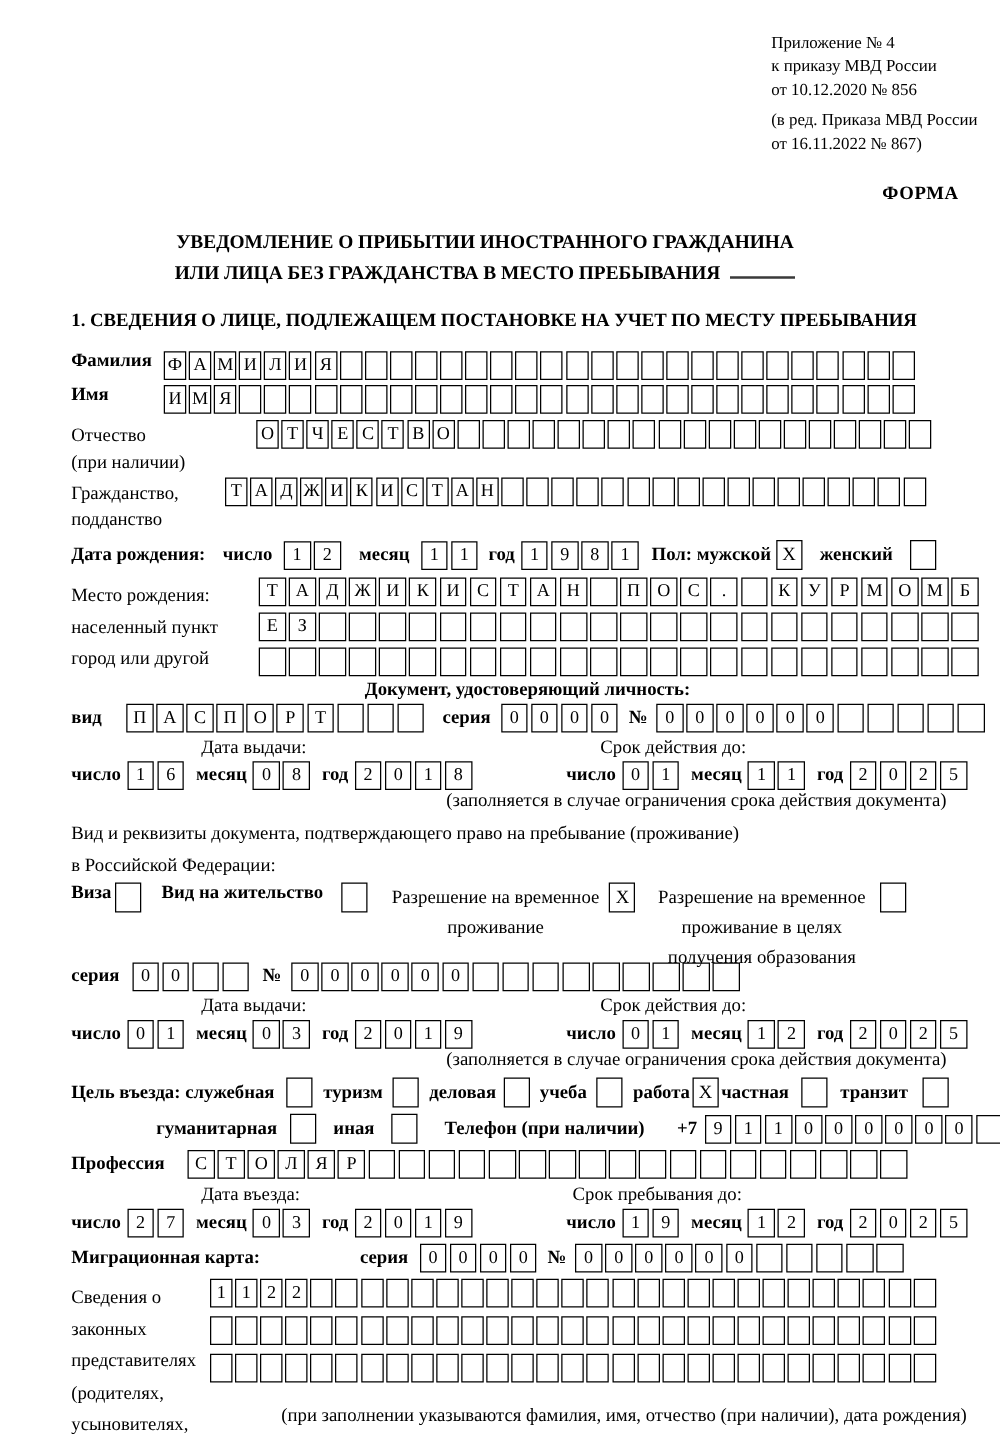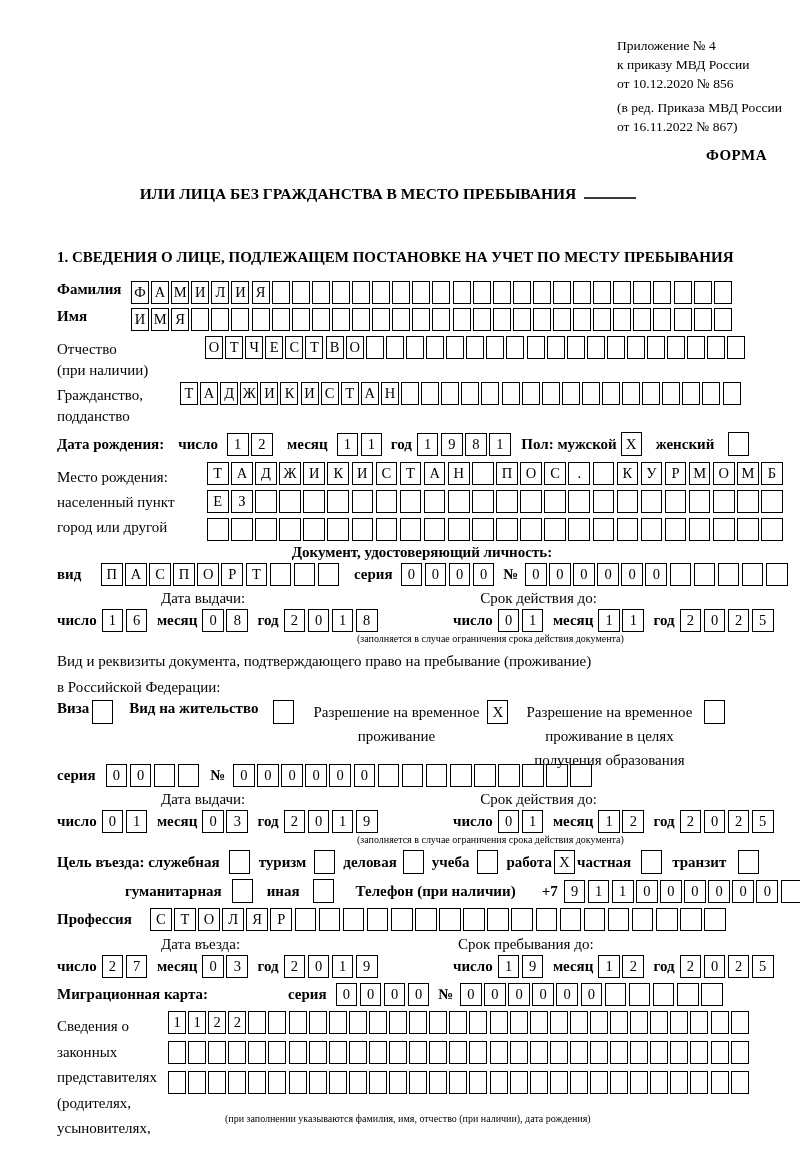--- a/index.html
+++ b/index.html
@@ -1,37 +1,37 @@
 <!DOCTYPE html>
 <html><head>
 <meta charset="utf-8">
 <style>
   html,body{margin:0;padding:0;background:#fff;}
   .page{position:relative;width:800px;height:1163px;background:#fff;overflow:hidden;
         font-family:"Liberation Serif","DejaVu Serif",serif;color:#000;font-size:15px;}
   
-  .hdr{position:absolute;left:617px;top:36px;font-size:13.5px;line-height:19px;}
+  .hdr{position:absolute;left:617px;top:24px;font-size:13.5px;line-height:19px;}
   .hdr .amend{margin-top:5px;}
   .forma{position:absolute;top:147px;right:33px;font-weight:bold;font-size:15px;letter-spacing:.5px;}
   .title{position:absolute;top:181px;left:57px;width:662px;text-align:center;font-weight:bold;
          font-size:15.5px;line-height:25px;}
   .blankline{display:inline-block;width:52px;height:13px;border-bottom:2px solid #3a3a3a;margin-left:8px;}
   .sec{position:absolute;top:249px;left:57px;width:730px;font-weight:bold;font-size:15px;}
   
   .form{position:absolute;top:281px;left:57px;width:730px;}
   .row{display:flex;align-items:flex-start;}
   .lbl{white-space:nowrap;flex:none;font-weight:bold;}
   .stack{line-height:20.5px;flex:none;padding-top:3px;}
   .cells{display:flex;flex:none;}
   .cell{width:16px;height:21px;border:1.6px solid #000;margin-right:2.1px;flex:none;
         display:flex;align-items:center;justify-content:center;font-size:14.5px;line-height:1;}
   .w .cell{width:19.6px;margin-right:2.5px;}
   .chk{width:19px;height:22px;border:1.6px solid #000;flex:none;display:flex;align-items:center;
        justify-content:center;font-size:15px;line-height:1;}
-  .note{font-size:10px;}
+  .note{font-size:15px;}
   .center-b{font-weight:bold;text-align:center;}
   .cblock{text-align:center;line-height:24px;flex:none;}
   .dh-row{display:flex;}
   .d-row{display:flex;align-items:center;margin-top:2px;}
   .d-row .lbl{margin-right:5px;}
   .d-row .cells{margin-right:7px;}
   .g2{margin-left:66px;display:flex;align-items:center;}
   .mt2{margin-top:2px}.mt4{margin-top:4px}.mt5{margin-top:5px}.mt6{margin-top:6px}
 </style>
 </head>
@@ -42,20 +42,21 @@
   <div class="hdr">
     <div>Приложение № 4</div>
     <div>к приказу МВД России</div>
     <div>от 10.12.2020 № 856</div>
     <div class="amend">(в ред. Приказа МВД России</div>
     <div>от 16.11.2022 № 867)</div>
   </div>
   <div class="forma">ФОРМА</div>
 
   <div class="title">
+    <div>УВЕДОМЛЕНИЕ О ПРИБЫТИИ ИНОСТРАННОГО ГРАЖДАНИНА</div>
     <div><span>ИЛИ ЛИЦА БЕЗ ГРАЖДАНСТВА В МЕСТО ПРЕБЫВАНИЯ</span><span class="blankline"></span></div>
   </div>
 
   <div class="sec">1. СВЕДЕНИЯ О ЛИЦЕ, ПОДЛЕЖАЩЕМ ПОСТАНОВКЕ НА УЧЕТ ПО МЕСТУ ПРЕБЫВАНИЯ</div>
 
   <div class="form">
 
     <div class="row">
       <div class="lbl" style="width:74px">Фамилия</div>
       <div class="cells">

